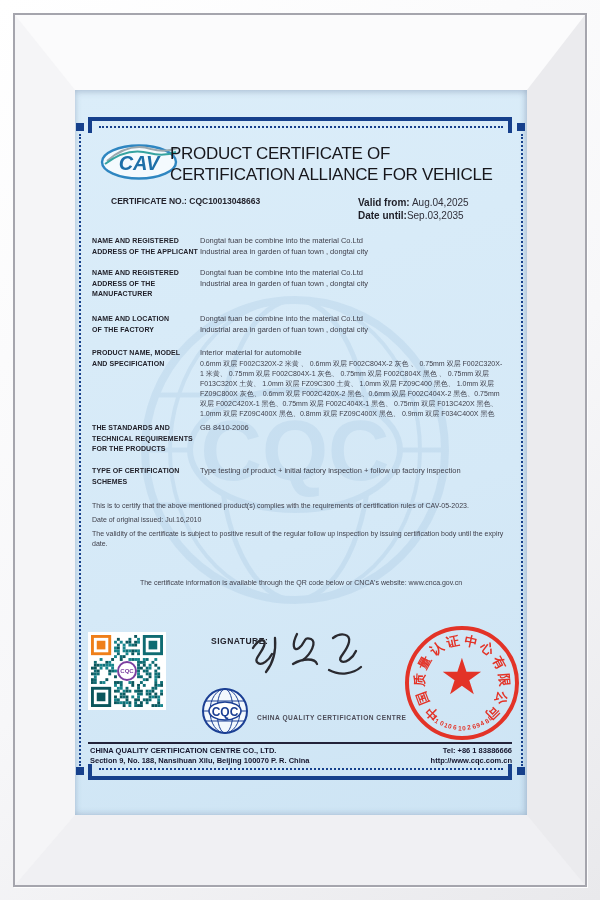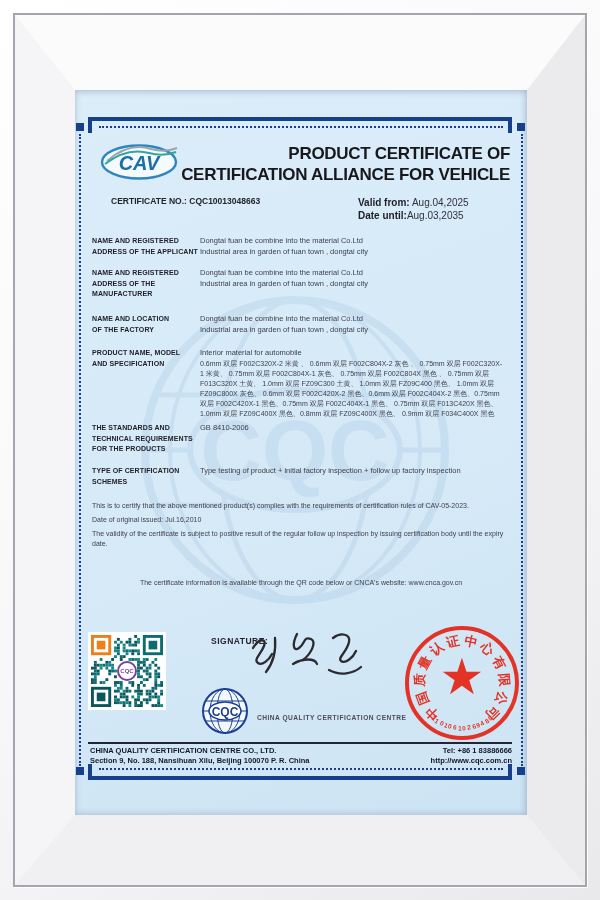--- a/index.html
+++ b/index.html
@@ -19,21 +19,21 @@
   
   .bdr{position:absolute;border-color:#16408c;pointer-events:none}
   .solid-top{left:13px;top:27px;width:424px;height:16px;border-style:solid;border-width:4px 4px 0 4px}
   .solid-bottom{left:13px;top:674px;width:424px;height:16px;border-style:solid;border-width:0 4px 4px 4px}
   .dot-top{left:24px;top:36px;width:404px;border-top:2px dotted #16408c}
   .dot-bottom{left:24px;top:678px;width:404px;border-top:2px dotted #16408c}
   .dot-left{left:4px;top:44px;height:632px;border-left:2px dotted #16408c}
   .dot-right{left:446px;top:44px;height:632px;border-left:2px dotted #16408c}
   .csq{position:absolute;width:8px;height:8px;background:#16408c}
   
-  .title{left:95px;top:53px;width:340px;text-align:right;font-weight:bold;color:#17171c;
+  .title{left:95px;top:53px;width:340px;text-align:left;font-weight:normal;color:#17171c;
     font-size:17px;line-height:21px;letter-spacing:-.3px}
   .certno-row{left:36px;top:106px;font-size:8.5px;font-weight:bold;color:#23232c}
   .valid-block{left:283px;top:106px;font-size:10px;line-height:13px;color:#30303a}
   .valid-block b{color:#1d1d26}
   
   .flabel{position:absolute;left:17px;width:108px;font-size:7px;font-weight:bold;line-height:10.5px;color:#22222b;letter-spacing:.1px}
   .fvalue{position:absolute;left:125px;width:305px;font-size:7.5px;line-height:10.5px;color:#3e3e49}
   .spec{font-size:7px;line-height:10px}
   .notes{left:17px;width:420px;font-size:7px;line-height:10px;color:#3e3e49}
   .notes p{margin-bottom:4px}
@@ -102,21 +102,21 @@
         <div>PRODUCT CERTIFICATE OF</div>
         <div>CERTIFICATION ALLIANCE FOR VEHICLE</div>
       </div>
 
       <div class="abs certno-row">
         <span>CERTIFICATE NO.:</span>
         <span>CQC10013048663</span>
       </div>
       <div class="abs valid-block">
         <div><b>Valid from:</b> <span>Aug.04,2025</span></div>
-        <div><b>Date until:</b><span>Aug.03,2035</span></div>
+        <div><b>Date until:</b><span>Sep.03,2035</span></div>
       </div>
 
       <div class="flabel pre" style="top:146px">NAME AND REGISTERED
 ADDRESS OF THE APPLICANT</div>
       <div class="fvalue pre" style="top:146px">Dongtai fuan be combine into the material Co.Ltd
 Industrial area in garden of fuan town , dongtai city</div>
 
       <div class="flabel pre" style="top:178px">NAME AND REGISTERED
 ADDRESS OF THE
 MANUFACTURER</div>

